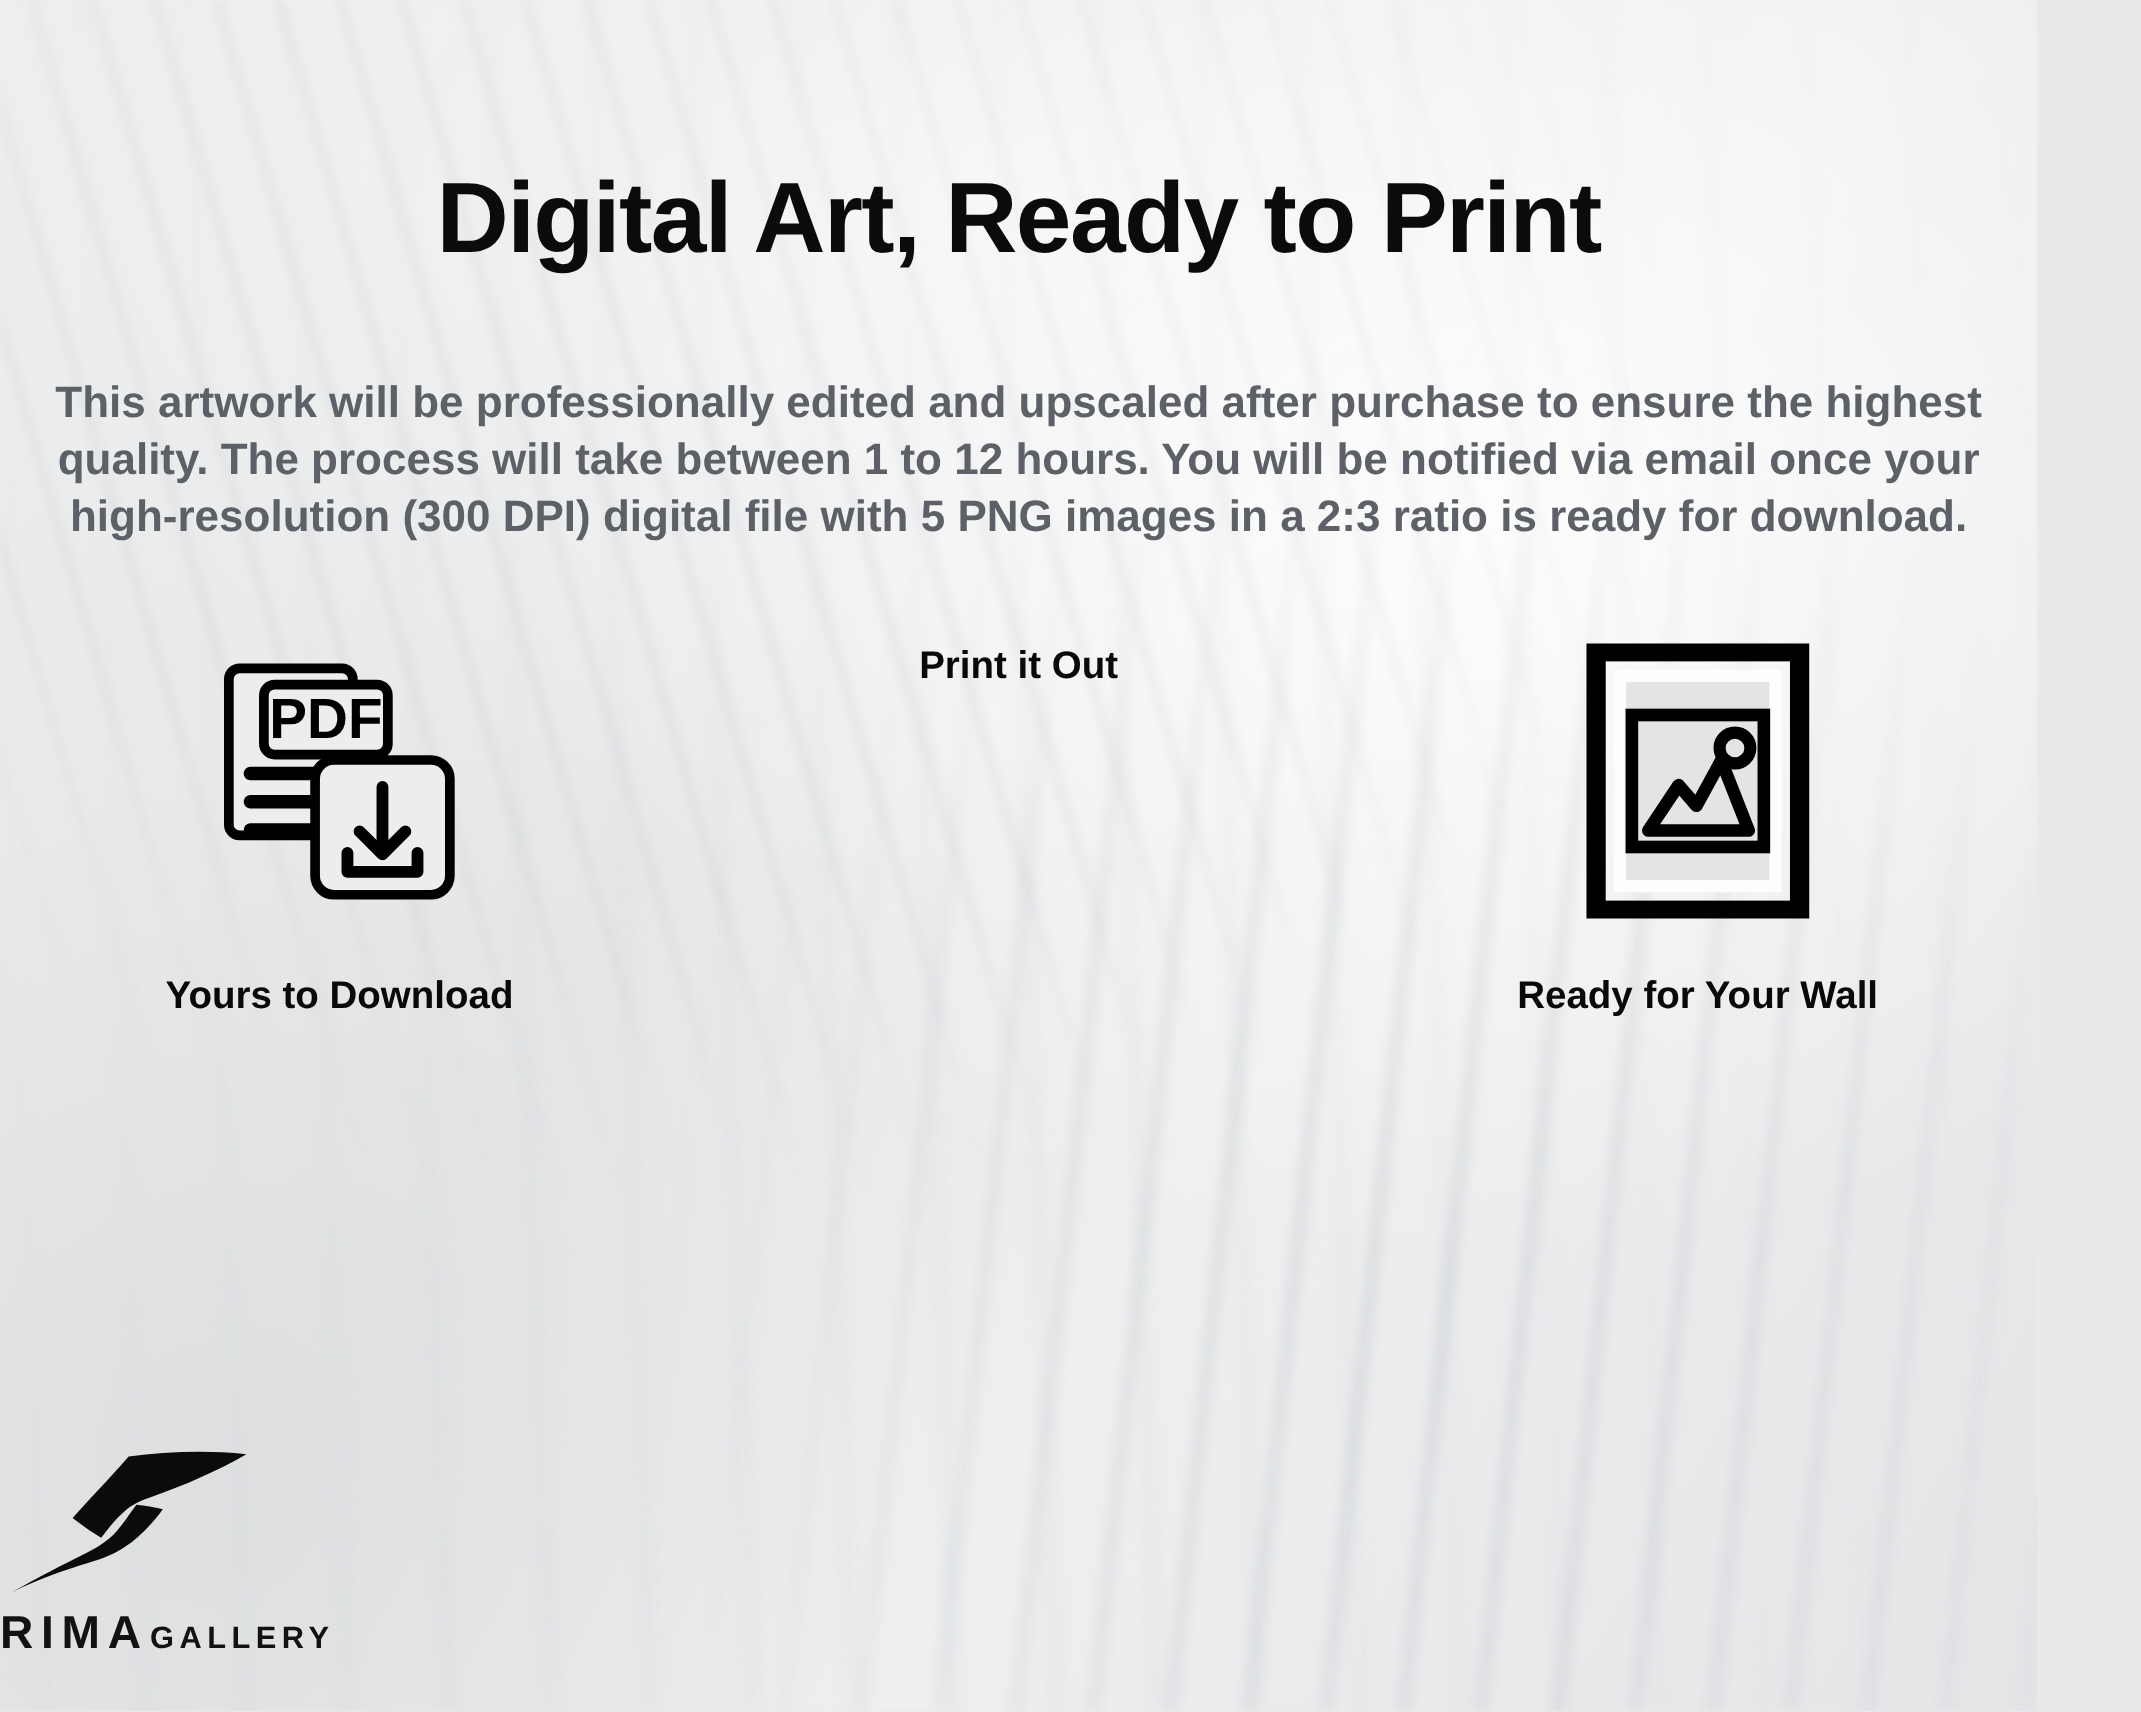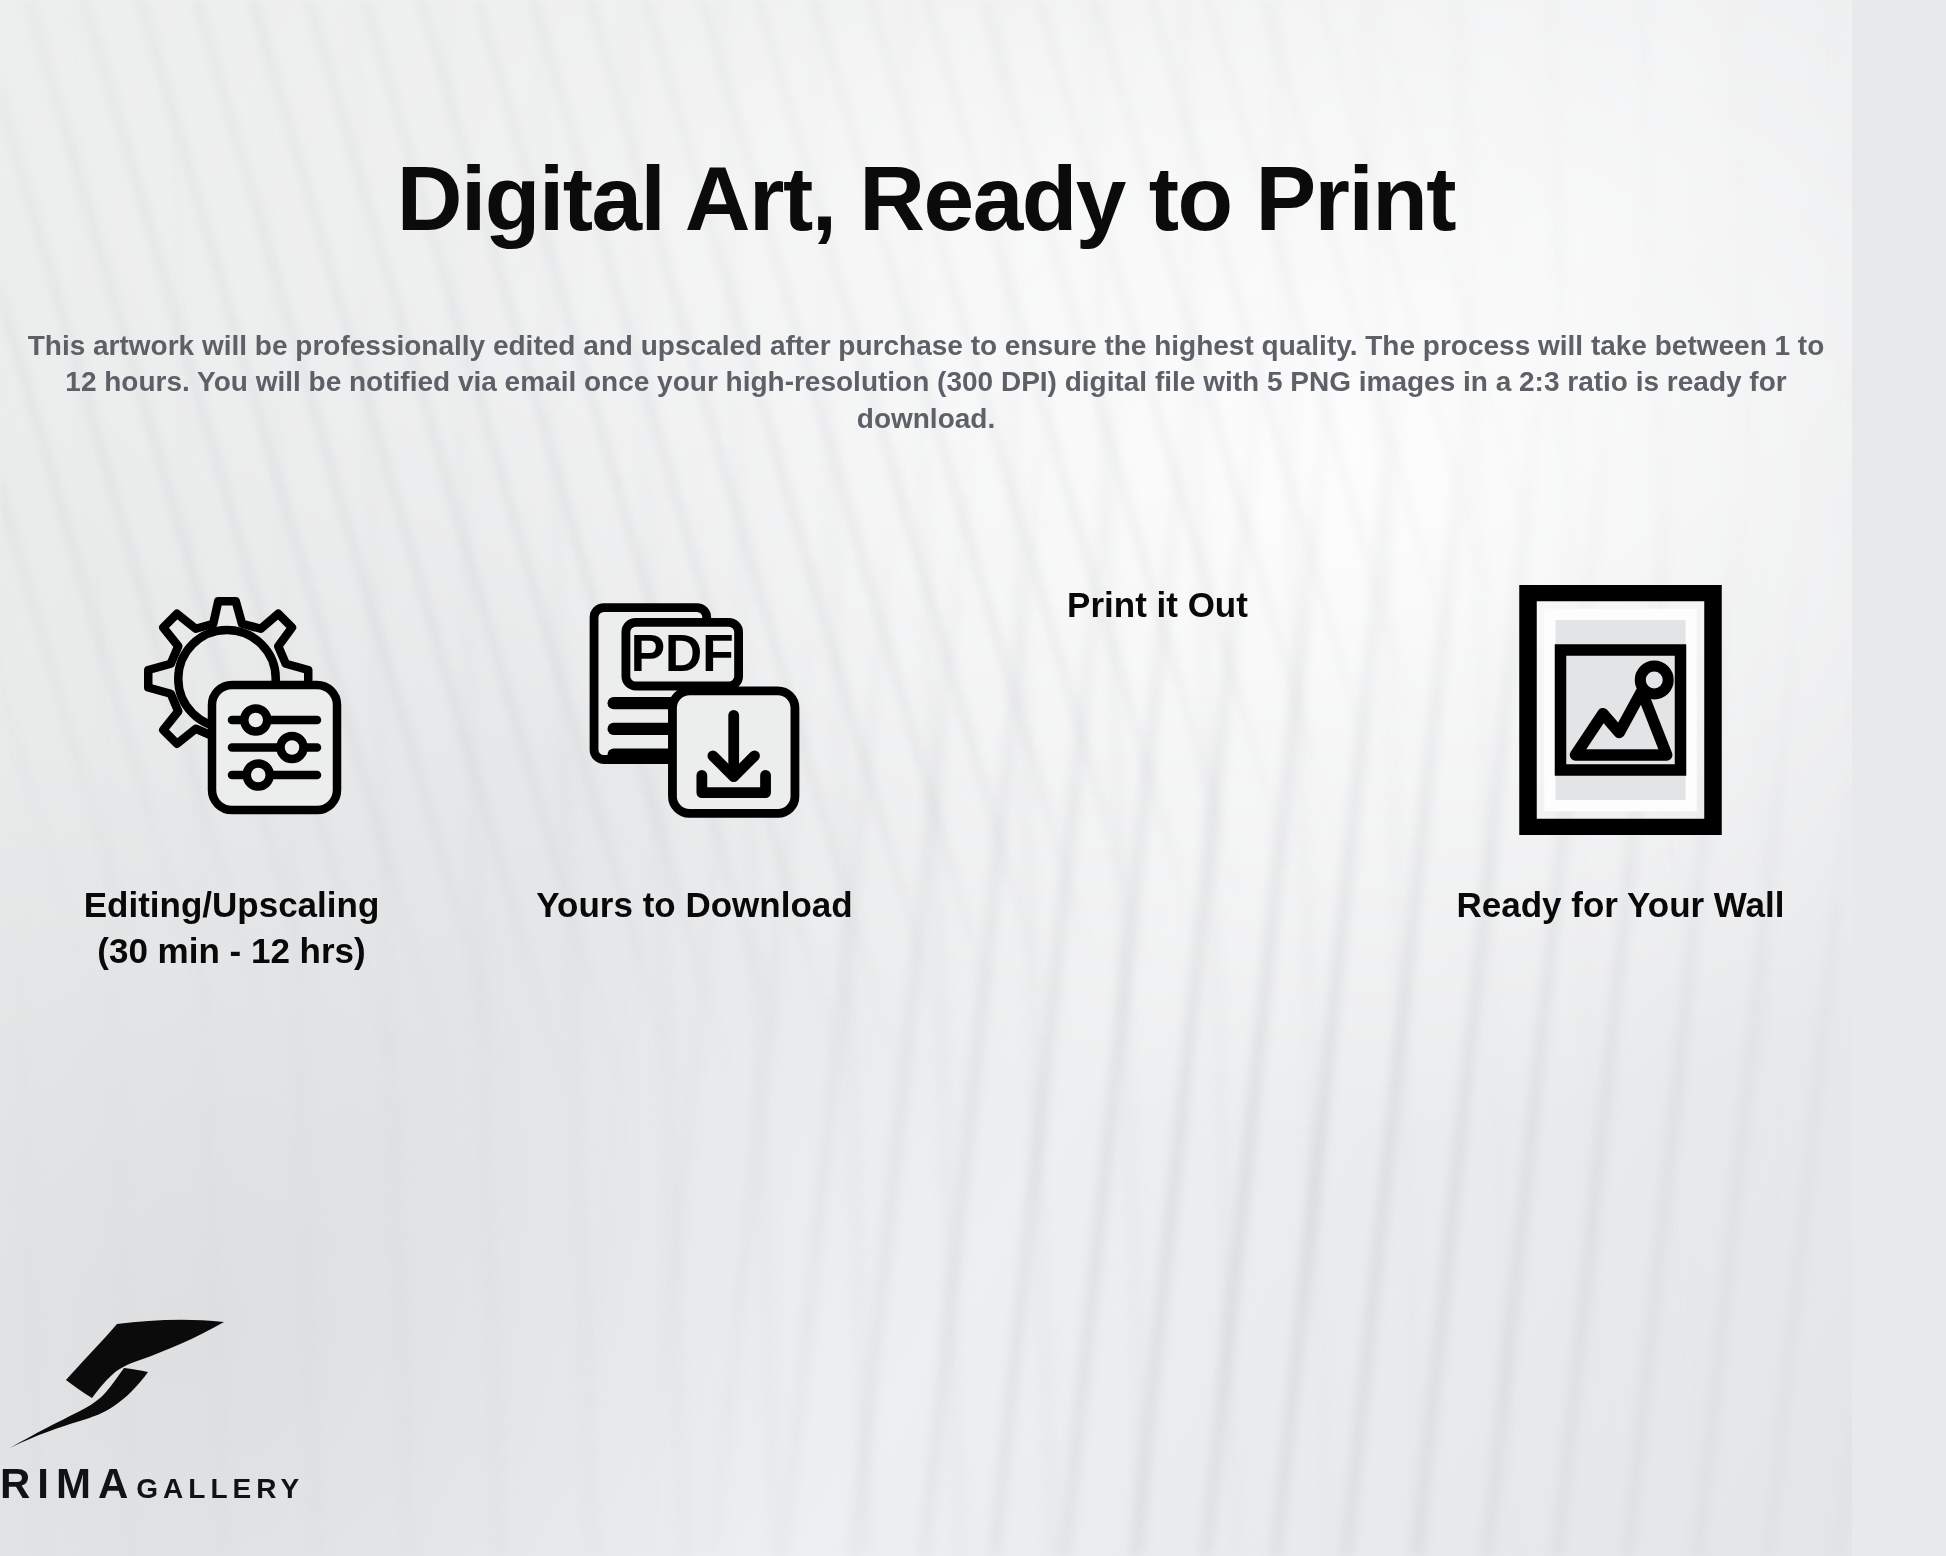--- a/index.html
+++ b/index.html
@@ -101,21 +101,21 @@
     color: #0b0b0c;
   }
 
   .intro {
     position: absolute;
     top: 300px;
     left: 50%;
     transform: translateX(-50%);
     width: 1810px;
     text-align: center;
-    font-size: 28px;
+    font-size: 40px;
     line-height: 1.30;
     font-weight: bold;
     color: #5d6167;
   }
 
   
   .features {
     position: absolute;
     top: 560px;
     left: 0;
@@ -200,40 +200,20 @@
   <div class="bg-layer bg-veil"></div>
 
   <div class="content">
 
     <h1 class="headline">Digital Art, Ready to Print</h1>
 
     <p class="intro">This artwork will be professionally edited and upscaled after purchase to ensure the highest quality. The process will take between 1 to 12 hours. You will be notified via email once your high-resolution (300 DPI) digital file with 5 PNG images in a 2:3 ratio is ready for download.</p>
 
     <div class="features">
 
-      <div class="feature">
-        <div class="icon-box">
-          <svg width="250" height="250" viewBox="0 0 100 100" fill="none" stroke="#000" stroke-width="3.4" stroke-linejoin="round" stroke-linecap="round">
-            <path d="M44.5 6.5 L51.5 6.5 L54 15.5 L61.5 17.5 L68.5 11.5 L74 17 L68.5 24.5 L71.5 31.5 L80.5 34 L80.5 41
-                     L71.5 43.5 L68.5 50.5 L74.5 58 L69 63.5 L61.5 57.5 L54.5 60.5 L52 69.5 L45 69.5 L42.5 60.5
-                     L35.5 57.5 L28 63.5 L22.5 58 L28.5 50.5 L25.5 43.5 L16.5 41 L16.5 34 L25.5 31.5 L28.5 24.5
-                     L22.5 17 L28 11.5 L35.5 17.5 L42.5 15.5 Z"></path>
-            <circle cx="48" cy="37.5" r="19.5"></circle>
-            <rect x="42" y="40" width="50" height="50" rx="8" fill="#eceded"></rect>
-            <line x1="50" y1="54" x2="84" y2="54"></line>
-            <line x1="50" y1="65" x2="84" y2="65"></line>
-            <line x1="50" y1="76" x2="84" y2="76"></line>
-            <circle cx="59.5" cy="54" r="4.6" fill="#eceded"></circle>
-            <circle cx="74" cy="65" r="4.6" fill="#eceded"></circle>
-            <circle cx="60.5" cy="76" r="4.6" fill="#eceded"></circle>
-          </svg>
-        </div>
-        <div class="feature-label">Editing/Upscaling
-(30 min - 12 hrs)</div>
-      </div>
 
       <div class="feature">
         <div class="icon-box">
           <svg width="245" height="245" viewBox="0 0 100 100" fill="none" stroke="#000" stroke-width="3.6" stroke-linejoin="round" stroke-linecap="round">
             <rect x="9" y="8" width="46" height="62" rx="4" fill="#eceded"></rect>
             <rect x="22" y="14" width="46" height="26" rx="4" fill="#eceded"></rect>
             <text x="45" y="34" font-family="'Liberation Sans', sans-serif" font-size="21" font-weight="bold" fill="#000" stroke="none" text-anchor="middle">PDF</text>
             <line x1="17" y1="47" x2="45" y2="47" stroke-width="5"></line>
             <line x1="17" y1="57.5" x2="45" y2="57.5" stroke-width="5"></line>
             <line x1="17" y1="68" x2="45" y2="68" stroke-width="5"></line>

